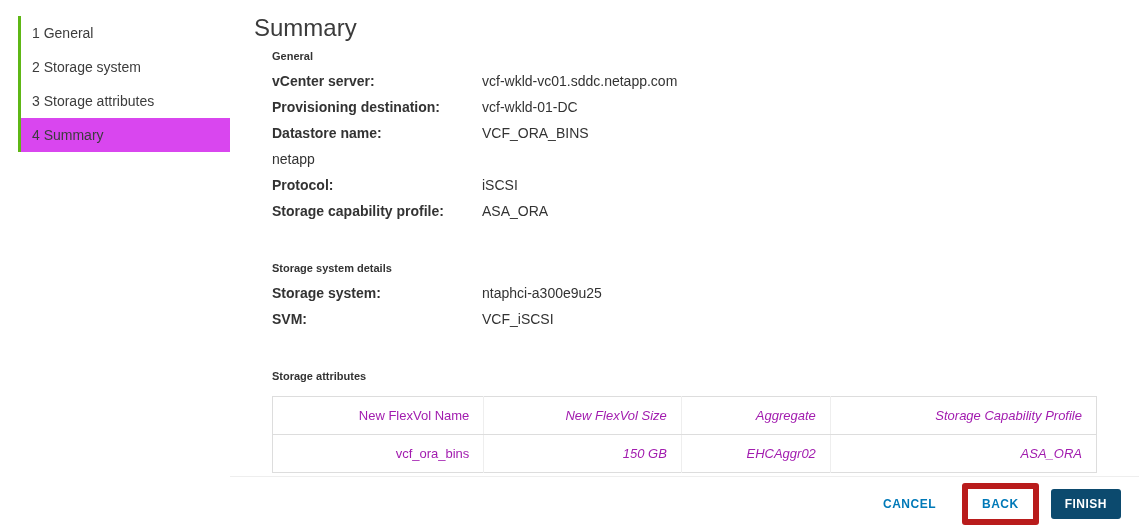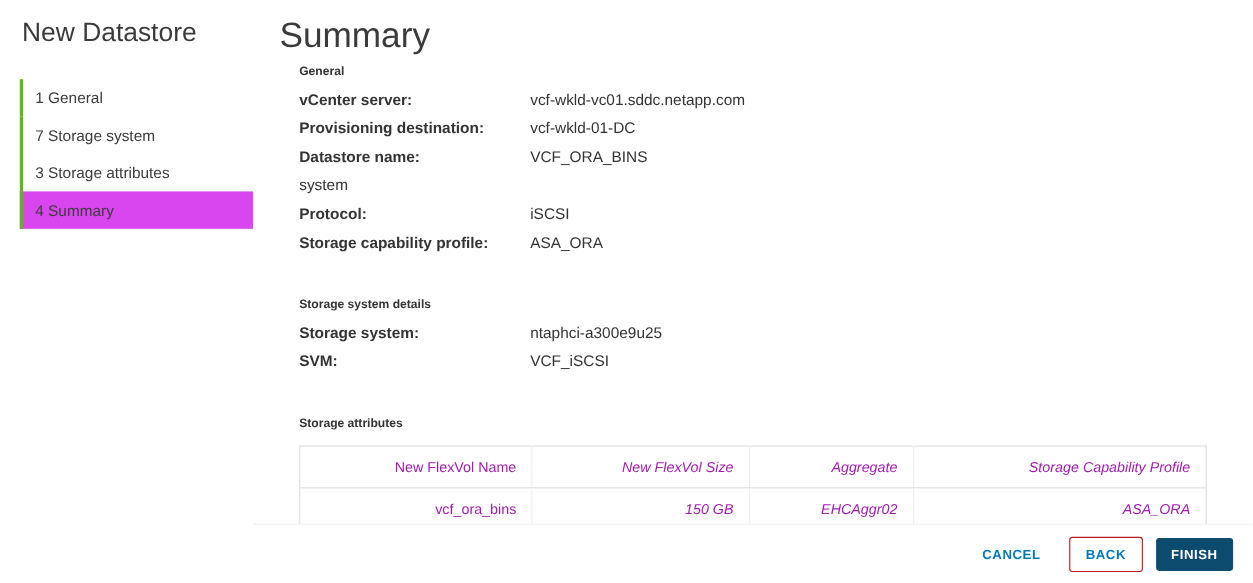--- a/index.html
+++ b/index.html
@@ -64,21 +64,21 @@
       flex-direction: column;
       min-width: 0;
       height: 100%;
     }
     .main-scroll {
       flex: 1;
       overflow-y: scroll;
       padding: 14px 24px 0 24px;
     }
     .main-title {
-      font-size: 32px;
+      font-size: 24px;
       font-weight: 300;
       color: #3b3b3b;
       margin-bottom: 8px;
     }
     .section-heading {
       font-weight: 700;
       font-size: 11px;
       color: #333;
       margin-bottom: 6px;
       margin-top: 12px;
@@ -136,41 +136,40 @@
       border-radius: 3px;
       cursor: pointer;
       border: none;
       background: transparent;
     }
     .btn-cancel {
       color: #0079b8;
     }
     .btn-back {
       color: #0079b8;
-      border: 1px solid #b91c1c;
+      border: 6px solid #b91c1c;
       background: #fff;
     }
     .btn-finish {
       color: #fff;
       background: #0c4a6e;
     }
     
     .main-scroll::-webkit-scrollbar { width: 14px; }
     .main-scroll::-webkit-scrollbar-track { background: #f4f4f4; }
     .main-scroll::-webkit-scrollbar-thumb { background: #c5c5c5; }
   </style>
 </head>
 <body>
 
 <div class="container">
   <div class="sidebar">
-    <div class="sidebar-title">New Datastore</div>
     <ul class="step-list">
       <li class="step-item completed">1 General</li>
-      <li class="step-item completed">7 Storage system</li>
+      <li class="step-item completed">2 Storage system</li>
       <li class="step-item completed">3 Storage attributes</li>
       <li class="step-item active">4 Summary</li>
     </ul>
   </div>
 
   <div class="main">
     <div class="main-scroll">
       <div class="main-title">Summary</div>
 
       <div class="section-heading first">General</div>
@@ -180,21 +179,21 @@
       </div>
       <div class="kv">
         <div class="k">Provisioning destination:</div>
         <div class="v">vcf-wkld-01-DC</div>
       </div>
       <div class="kv">
         <div class="k">Datastore name:</div>
         <div class="v">VCF_ORA_BINS</div>
       </div>
       <div class="kv">
-        <div class="v">system</div>
+        <div class="v">netapp</div>
       </div>
       <div class="kv">
         <div class="k">Protocol:</div>
         <div class="v">iSCSI</div>
       </div>
       <div class="kv">
         <div class="k">Storage capability profile:</div>
         <div class="v">ASA_ORA</div>
       </div>
 

